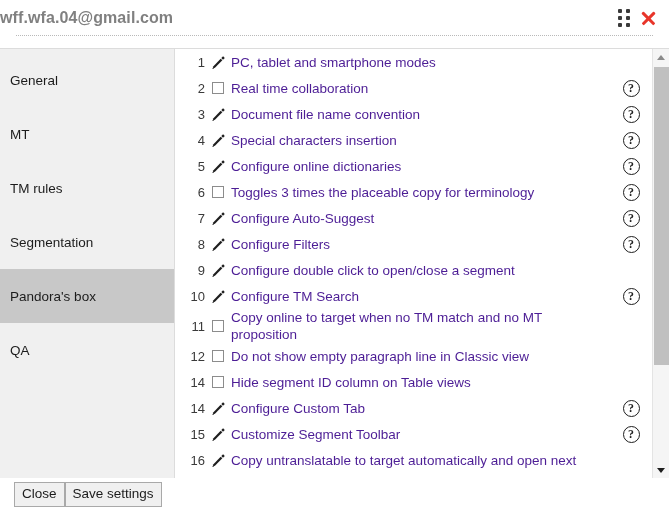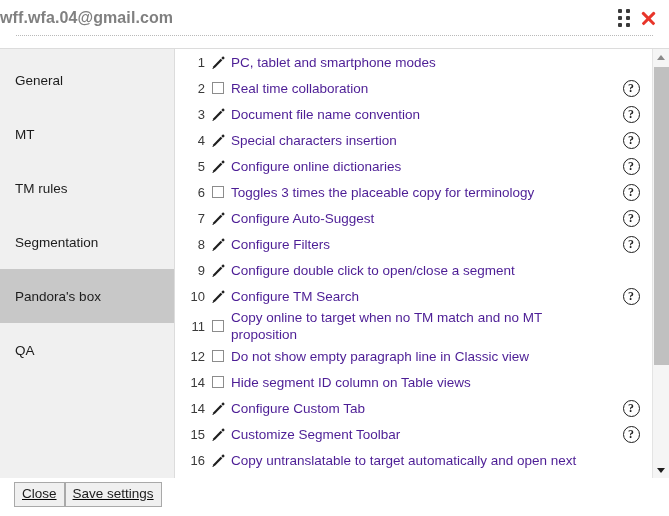--- a/index.html
+++ b/index.html
@@ -96,21 +96,21 @@
     background: #f0f0f0;
     border-top: 1px solid #dcdcdc;
     box-sizing: border-box;
     flex: 0 0 174px;
     padding-top: 4px;
   }
   .sidebar-item {
     height: 54px;
     display: flex;
     align-items: center;
-    padding-left: 15px;
+    padding-left: 10px;
     font-size: 13.5px;
     color: #1c1c1c;
     box-sizing: border-box;
     cursor: pointer;
   }
   .sidebar-item.selected {
     background: #c8c8c8;
   }
 
   
@@ -239,21 +239,20 @@
   .footer {
     position: absolute;
     left: 0;
     top: 482px;
     width: 563px;
     height: 34px;
     display: flex;
     align-items: flex-start;
     padding-left: 14px;
     box-sizing: border-box;
-    text-decoration: underline;
   }
   .btn {
     font-family: "Liberation Sans", sans-serif;
     font-size: 13.5px;
     color: #1c1c1c;
     background: #f0f0f0;
     border: 1px solid #a9a9a9;
     padding: 3px 7px 4px 7px;
     cursor: pointer;
     border-radius: 0;

